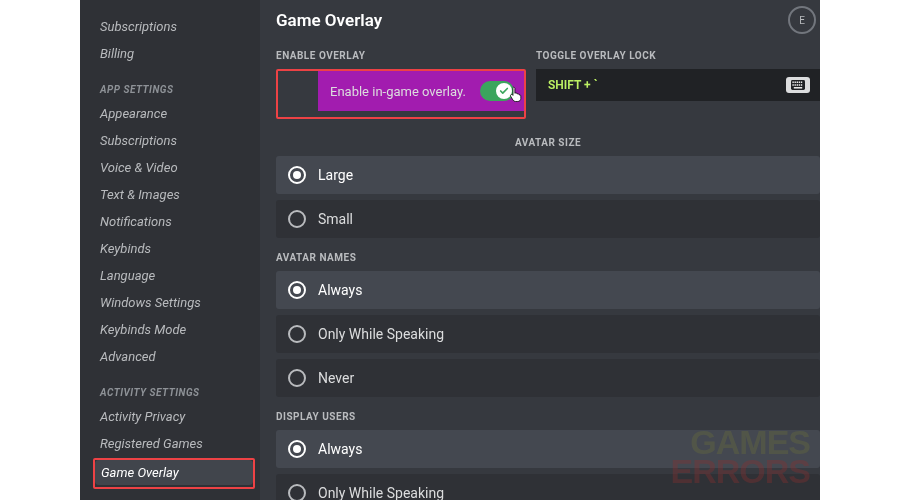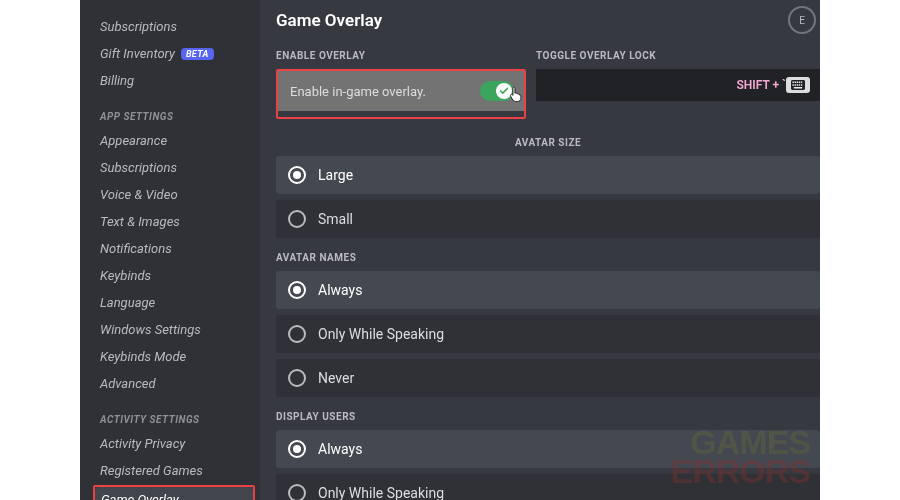--- a/index.html
+++ b/index.html
@@ -87,26 +87,27 @@
   display: flex;
   gap: 10px;
 }
 .enable-left {
   flex: 0 0 250px;
 }
 .enable-right {
   flex: 1;
 }
 .enable-bar {
-  background: #737373;
+  background: #a21caf;
   display: flex;
   align-items: center;
   justify-content: space-between;
   padding: 10px 10px 10px 12px;
   font-size: 13px;
+  margin-left: 40px;
 }
 .enable-left-red {
   border: 2px solid #ed4245;
   border-radius: 2px;
   padding-bottom: 6px;
 }
 .toggle {
   width: 34px; height: 20px;
   background: #3ba55d;
   border-radius: 10px;
@@ -128,25 +129,25 @@
   position: absolute;
   right: -1px;
   top: 14px;
   pointer-events: none;
 }
 .cursor-hand svg { width: 18px; height: 18px; }
 .keybind-bar {
   background: #202225;
   display: flex;
   align-items: center;
-  justify-content: flex-end;
+  justify-content: space-between;
   padding: 8px 10px 8px 12px;
   font-size: 12px;
   font-weight: 600;
-  color: #f9a8d4;
+  color: #bef264;
 }
 .keyboard-icon {
   background: #dcddde;
   color: #202225;
   border-radius: 3px;
   padding: 3px 5px;
   display: flex;
 }
 .keyboard-icon svg { width: 14px; height: 10px; }
 .radio-group { margin-bottom: 10px; }
@@ -218,24 +219,20 @@
 }
 </style>
 </head>
 <body>
 
 <div class="app-window">
   <div class="sidebar">
     <div id="sidebar-top">
         <div class="sidebar-item">
           <span>Subscriptions</span>
-        </div>
-        <div class="sidebar-item">
-          <span>Gift Inventory</span>
-          <span class="beta-badge">BETA</span>
         </div>
         <div class="sidebar-item">
           <span>Billing</span>
         </div>
       </div>
     <div class="sidebar-header">APP SETTINGS</div>
     <div id="sidebar-app">
         <div class="sidebar-item">
           <span>Appearance</span>
         </div>

